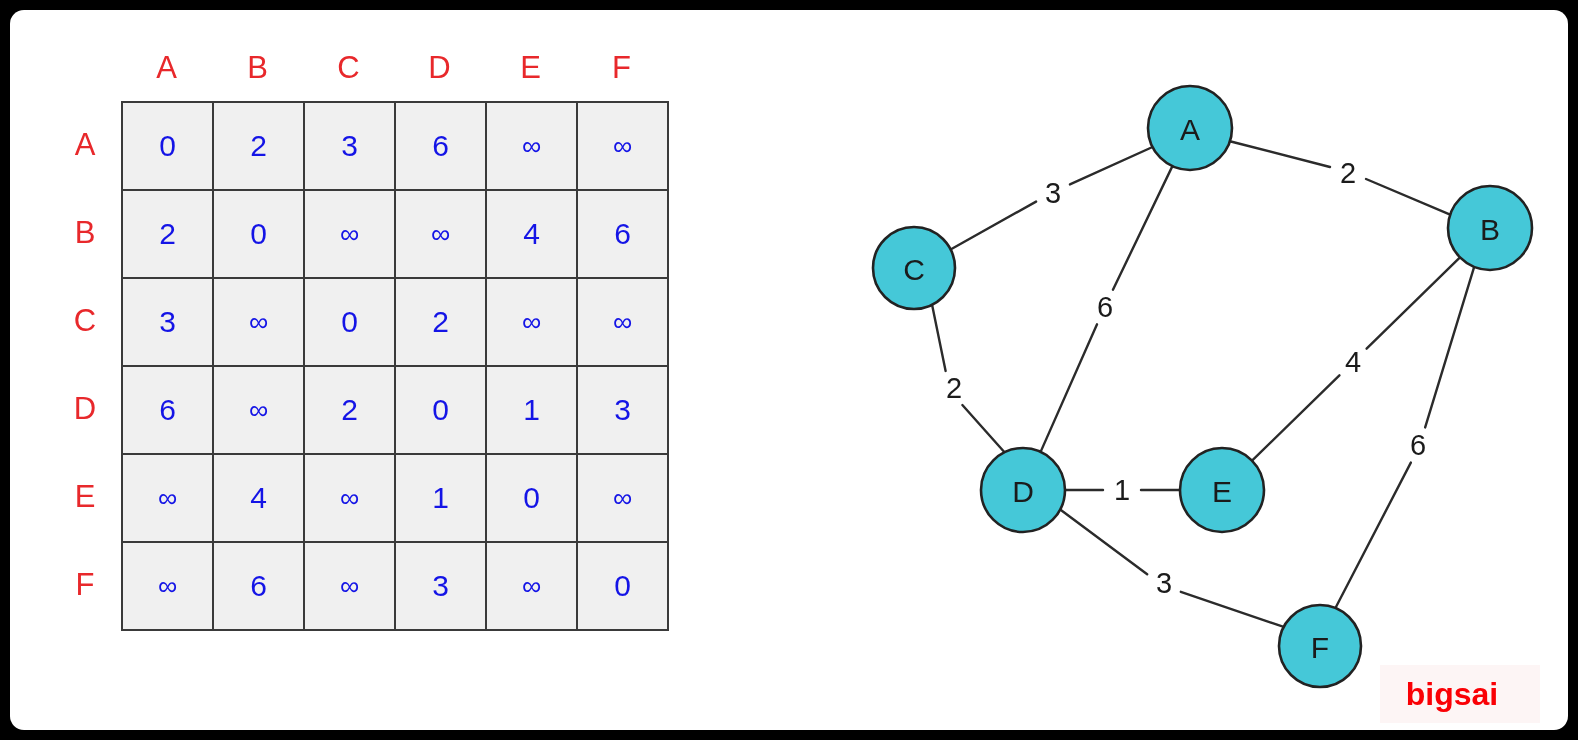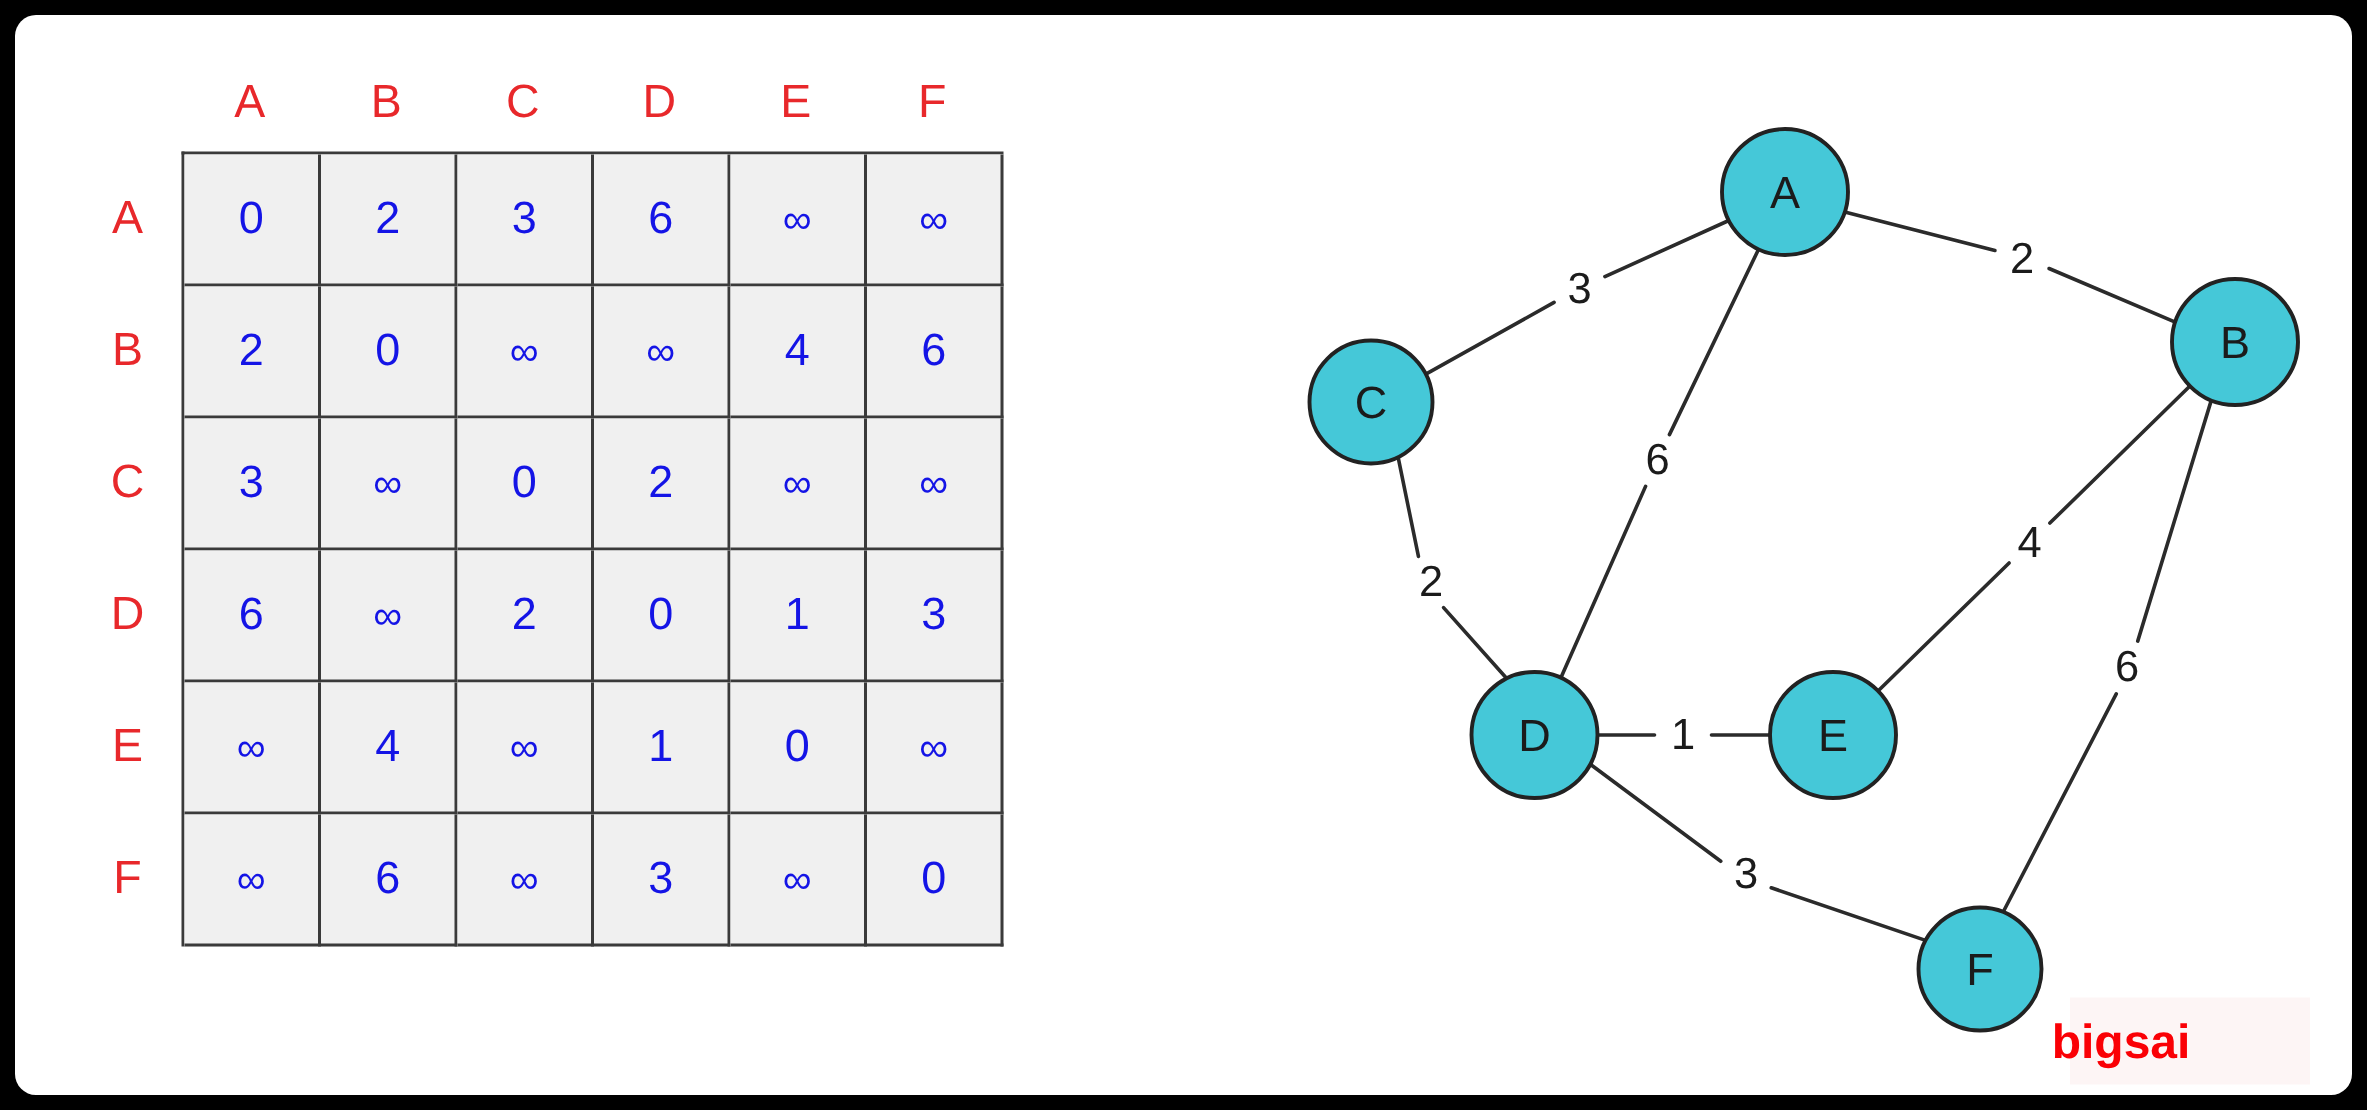--- a/index.html
+++ b/index.html
@@ -35,21 +35,21 @@
   .edge-line{stroke:#2b2b2b;stroke-width:2.4;fill:none;stroke-linecap:round;}
   .node-circle{fill:#45c8d8;stroke:#222;stroke-width:2.6;}
   .node-label{fill:#1b1b1b;font-family:"Liberation Sans",sans-serif;
               font-size:30px;text-anchor:middle;dominant-baseline:central;}
   .edge-label{fill:#1b1b1b;font-family:"Liberation Sans",sans-serif;
               font-size:29px;text-anchor:middle;dominant-baseline:central;}
 
   
   #watermark-bg{position:absolute;left:1370px;top:655px;width:160px;height:58px;
                 background:#fdf5f5;}
-  #watermark{position:absolute;left:1324px;top:668px;width:160px;
+  #watermark{position:absolute;left:1362px;top:668px;width:160px;
              text-align:center;color:#fa0005;font-size:32px;line-height:32px;
              font-weight:bold;}
 </style>
 </head>
 <body>
 
 <div id="frame">
   <div id="canvas">
 
     <div id="matrix-panel">

